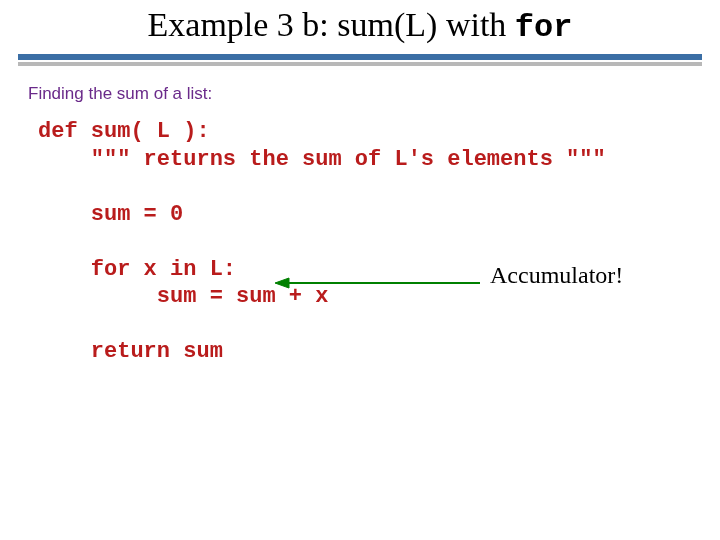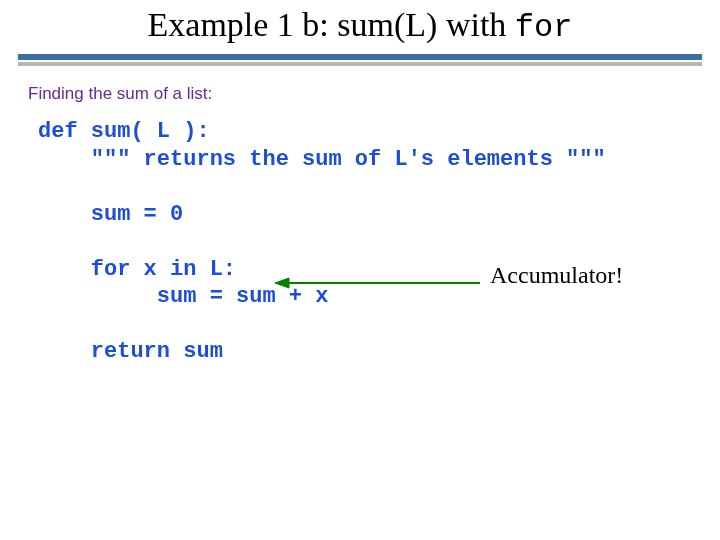--- a/index.html
+++ b/index.html
@@ -16,21 +16,21 @@
   .title-wrap {
     text-align: center;
     padding-top: 6px;
   }
   .title {
     font-size: 34px;
     font-family: "Times New Roman", Times, serif;
   }
   .title .mono {
     font-family: "Courier New", Courier, monospace;
-    font-weight: normal;
+    font-weight: bold;
     font-size: 32px;
   }
   .rule {
     margin: 8px 18px 0 18px;
   }
   .rule .bar {
     height: 6px;
     background: #3b6ea5;
   }
   .rule .shadow {
@@ -44,40 +44,40 @@
     color: #6a2a8a;
     margin: 18px 0 0 28px;
   }
   .code {
     font-family: "Courier New", Courier, monospace;
     font-weight: bold;
     font-size: 22px;
     line-height: 1.25;
     white-space: pre;
     margin: 14px 0 0 38px;
-    color: #1d4ed8;
+    color: #b91c1c;
   }
   .annot {
     position: absolute;
     font-family: "Times New Roman", Times, serif;
     font-size: 24px;
     color: #000;
   }
   .arrow {
     position: absolute;
     stroke: #008000;
     fill: #008000;
   }
 </style>
 </head>
 <body>
 
 <div class="title-wrap">
   <span class="title">
-    <span>Example 1 b: sum(L) with </span><span class="mono">for</span>
+    <span>Example 3 b: sum(L) with </span><span class="mono">for</span>
   </span>
 </div>
 
 <div class="rule">
   <div class="bar"></div>
   <div class="shadow"></div>
 </div>
 
 <div class="subhead">Finding the sum of a list:</div>
 

